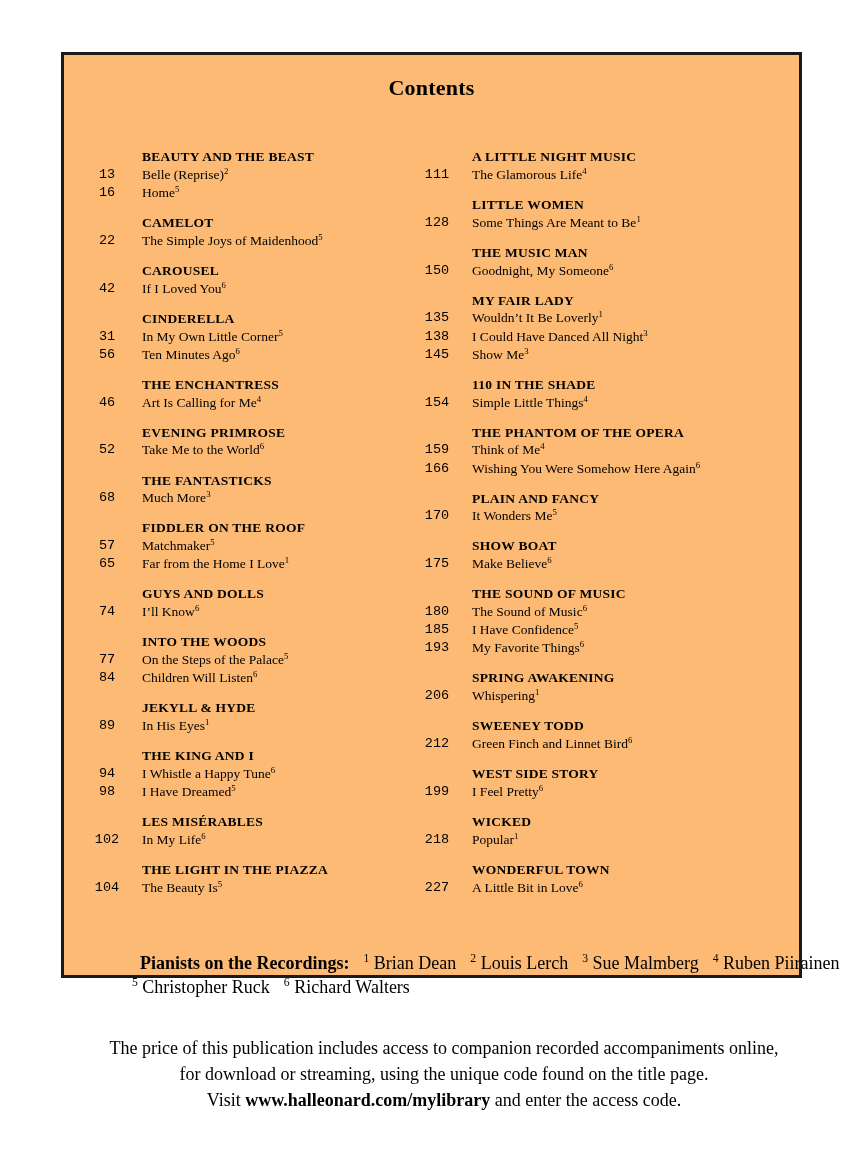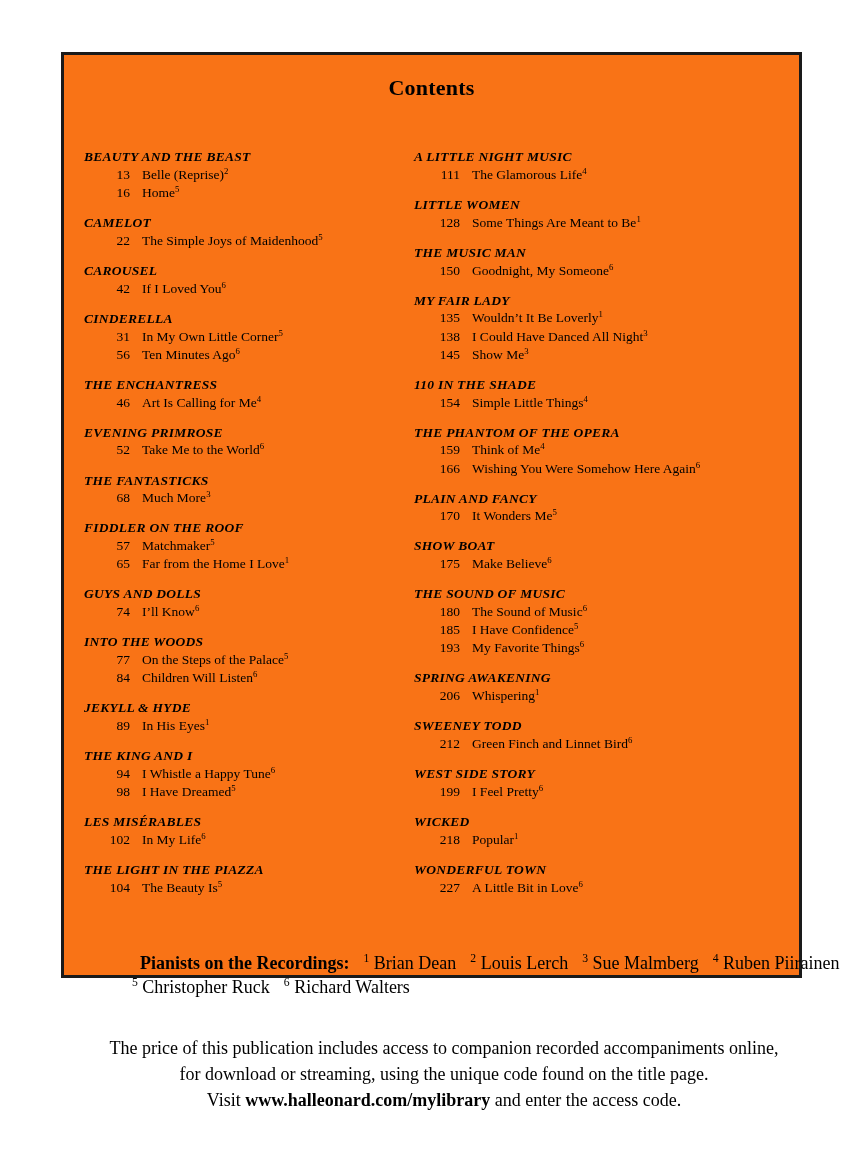--- a/index.html
+++ b/index.html
@@ -18,21 +18,21 @@
 
   
   .page-frame {
     position: absolute;
     left: 61px;
     top: 52px;
     width: 741px;
     height: 926px;
     box-sizing: border-box;
     border: 3px solid #1a1a1a;
-    background: #f97316;
+    background: #fdba74;
   }
 
   
   .contents-title {
     text-align: center;
     font-weight: bold;
     font-size: 22px;
     letter-spacing: 0.2px;
     margin-top: 20px;
   }
@@ -50,34 +50,35 @@
   .toc-col.left  { width: 330px; }
   .toc-col.right { width: 360px; }
 
   .show-block {
     margin-bottom: 12px;
   }
   .show-title {
     font-weight: bold;
     font-size: 13.5px;
     letter-spacing: 0.25px;
+    margin-left: 58px;
     line-height: 1.32;
     white-space: nowrap;
-    font-style: italic;
   }
   .song-row {
     display: flex;
     line-height: 1.34;
     font-size: 13.5px;
   }
   .song-page {
     width: 46px;
-    text-align: right;
+    text-align: center;
     flex: 0 0 46px;
     font-size: 13.5px;
+    font-family: Liberation Mono, monospace;
   }
   .song-name {
     margin-left: 12px;
     white-space: nowrap;
   }
   .song-name sup,
   .pianist-num {
     font-size: 0.65em;
     vertical-align: super;
     line-height: 0;

